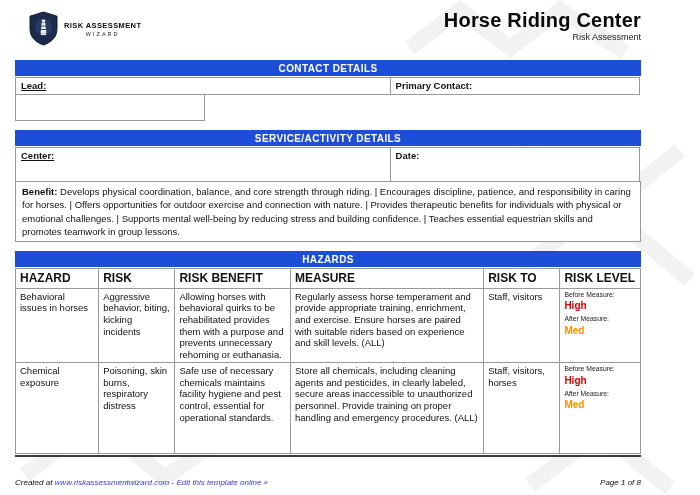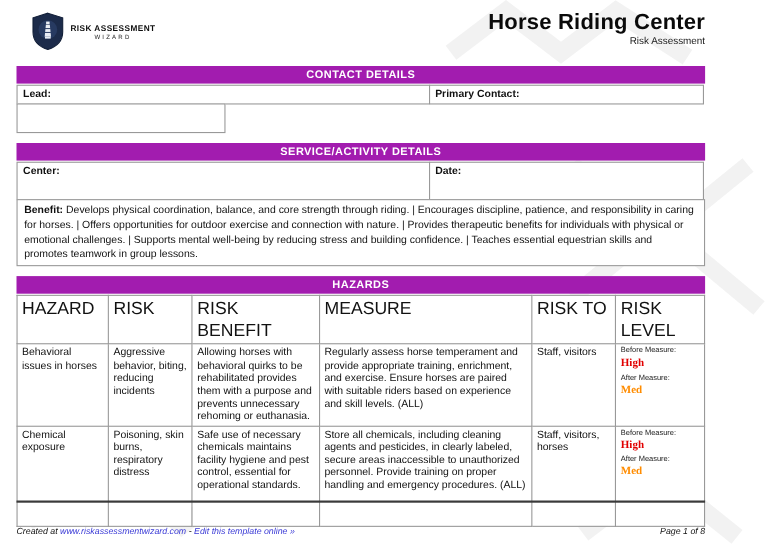--- a/index.html
+++ b/index.html
@@ -20,48 +20,48 @@
   .brand-line2{font-size:5.5px;letter-spacing:2px;color:#222;margin-top:1px;text-align:center;}
   .titleblock{text-align:right;margin-top:2px;}
   .doc-title{font-size:20px;font-weight:bold;line-height:1.05;color:#0a0a0a;letter-spacing:.2px;}
   .doc-subtitle{font-size:9px;color:#1a1a1a;margin-top:1px;}
 
   
   .section{margin-top:9px;}
   .section.first{margin-top:10px;}
   .bar{height:16px;display:flex;align-items:center;justify-content:center;
        color:#fff;font-weight:bold;font-size:10px;letter-spacing:.4px;margin-bottom:1px;}
-  .bar-black{background:#a21caf;justify-content:center;}
+  .bar-black{background:#1d4ed8;justify-content:center;}
   .bar-red{background:#a61717;border-top:1px solid #7e0e0e;}
   .bar-red .offcenter{width:72%;text-align:center;}
 
   
   .trow{display:flex;}
   .trow + .trow{margin-top:-1px;}
   .cell{border:1px solid #999;background:#fff;box-sizing:border-box;
         padding:2px 5px;font-size:9.5px;line-height:1.25;}
   .cell + .cell{margin-left:-1px;}
   .lbl{font-weight:bold;}
   .h18{height:18px;} .h27{height:27px;} .h35{height:35px;}
-  .w60{width:60%;} .w40{width:40%;} .w70{width:69.7%;} .w30{width:30.3%;}
+  .w60{width:60%;text-decoration:underline;} .w40{width:40%;} .w70{width:69.7%;} .w30{width:30.3%;}
   .benefit-cell{width:100%;min-height:56px;padding:3px 6px;line-height:1.4;}
 
   
   table.hz{width:100%;border-collapse:collapse;table-layout:fixed;margin-top:0;}
   table.hz th, table.hz td{
     border:1px solid #999;background:#fff;vertical-align:top;
     padding:2px 4px;font-size:9.5px;line-height:1.22;text-align:left;
     overflow:hidden;word-wrap:break-word;
   }
-  table.hz th{font-size:16px;font-weight:normal;height:13px;padding:2px 4px;}
+  table.hz th{font-size:12px;font-weight:bold;height:13px;padding:2px 4px;}
   table.hz tr.r1 td{height:68px;}
   table.hz tr.r2 td{height:86px;}
   td.risklevel{text-align:center;padding-top:4px;}
   .bm-label{font-size:6.8px;color:#1a1a1a;}
-  .lvl{font-weight:bold;font-size:10px;margin:1px 0 3px 0;font-family:Liberation Serif, serif;}
+  .lvl{font-weight:bold;font-size:10px;margin:1px 0 3px 0;}
   .lvl-high{color:#e10000;}
   .lvl-med{color:#ff8c00;margin-bottom:0;}
   .measure-all{font-weight:normal;}
 
   
   .footer{position:absolute;left:15px;right:15px;bottom:8px;
           border-top:2px solid #3a3a3a;padding-top:21px;
           display:flex;justify-content:space-between;
           font-size:8px;font-style:italic;color:#111;}
   .footer a{color:#3a3ad6;text-decoration:none;font-style:italic;cursor:pointer;}
@@ -159,21 +159,21 @@
           <th>RISK</th>
           <th>RISK BENEFIT</th>
           <th>MEASURE</th>
           <th>RISK TO</th>
           <th>RISK LEVEL</th>
         </tr>
       </thead>
       <tbody>
         <tr class="r1">
           <td>Behavioral issues in horses</td>
-          <td>Aggressive behavior, biting, reducing incidents</td>
+          <td>Aggressive behavior, biting, kicking incidents</td>
           <td>Allowing horses with behavioral quirks to be rehabilitated provides them with a purpose and prevents unnecessary rehoming or euthanasia.</td>
           <td><span>Regularly assess horse temperament and provide appropriate training, enrichment, and exercise. Ensure horses are paired with suitable riders based on experience and skill levels. </span><span class="measure-all">(ALL)</span></td>
           <td>Staff, visitors</td>
           <td class="risklevel">
             <div class="bm-label">Before Measure:</div>
             <div class="lvl lvl-high">High</div>
             <div class="bm-label">After Measure:</div>
             <div class="lvl lvl-med">Med</div>
           </td>
         </tr>

